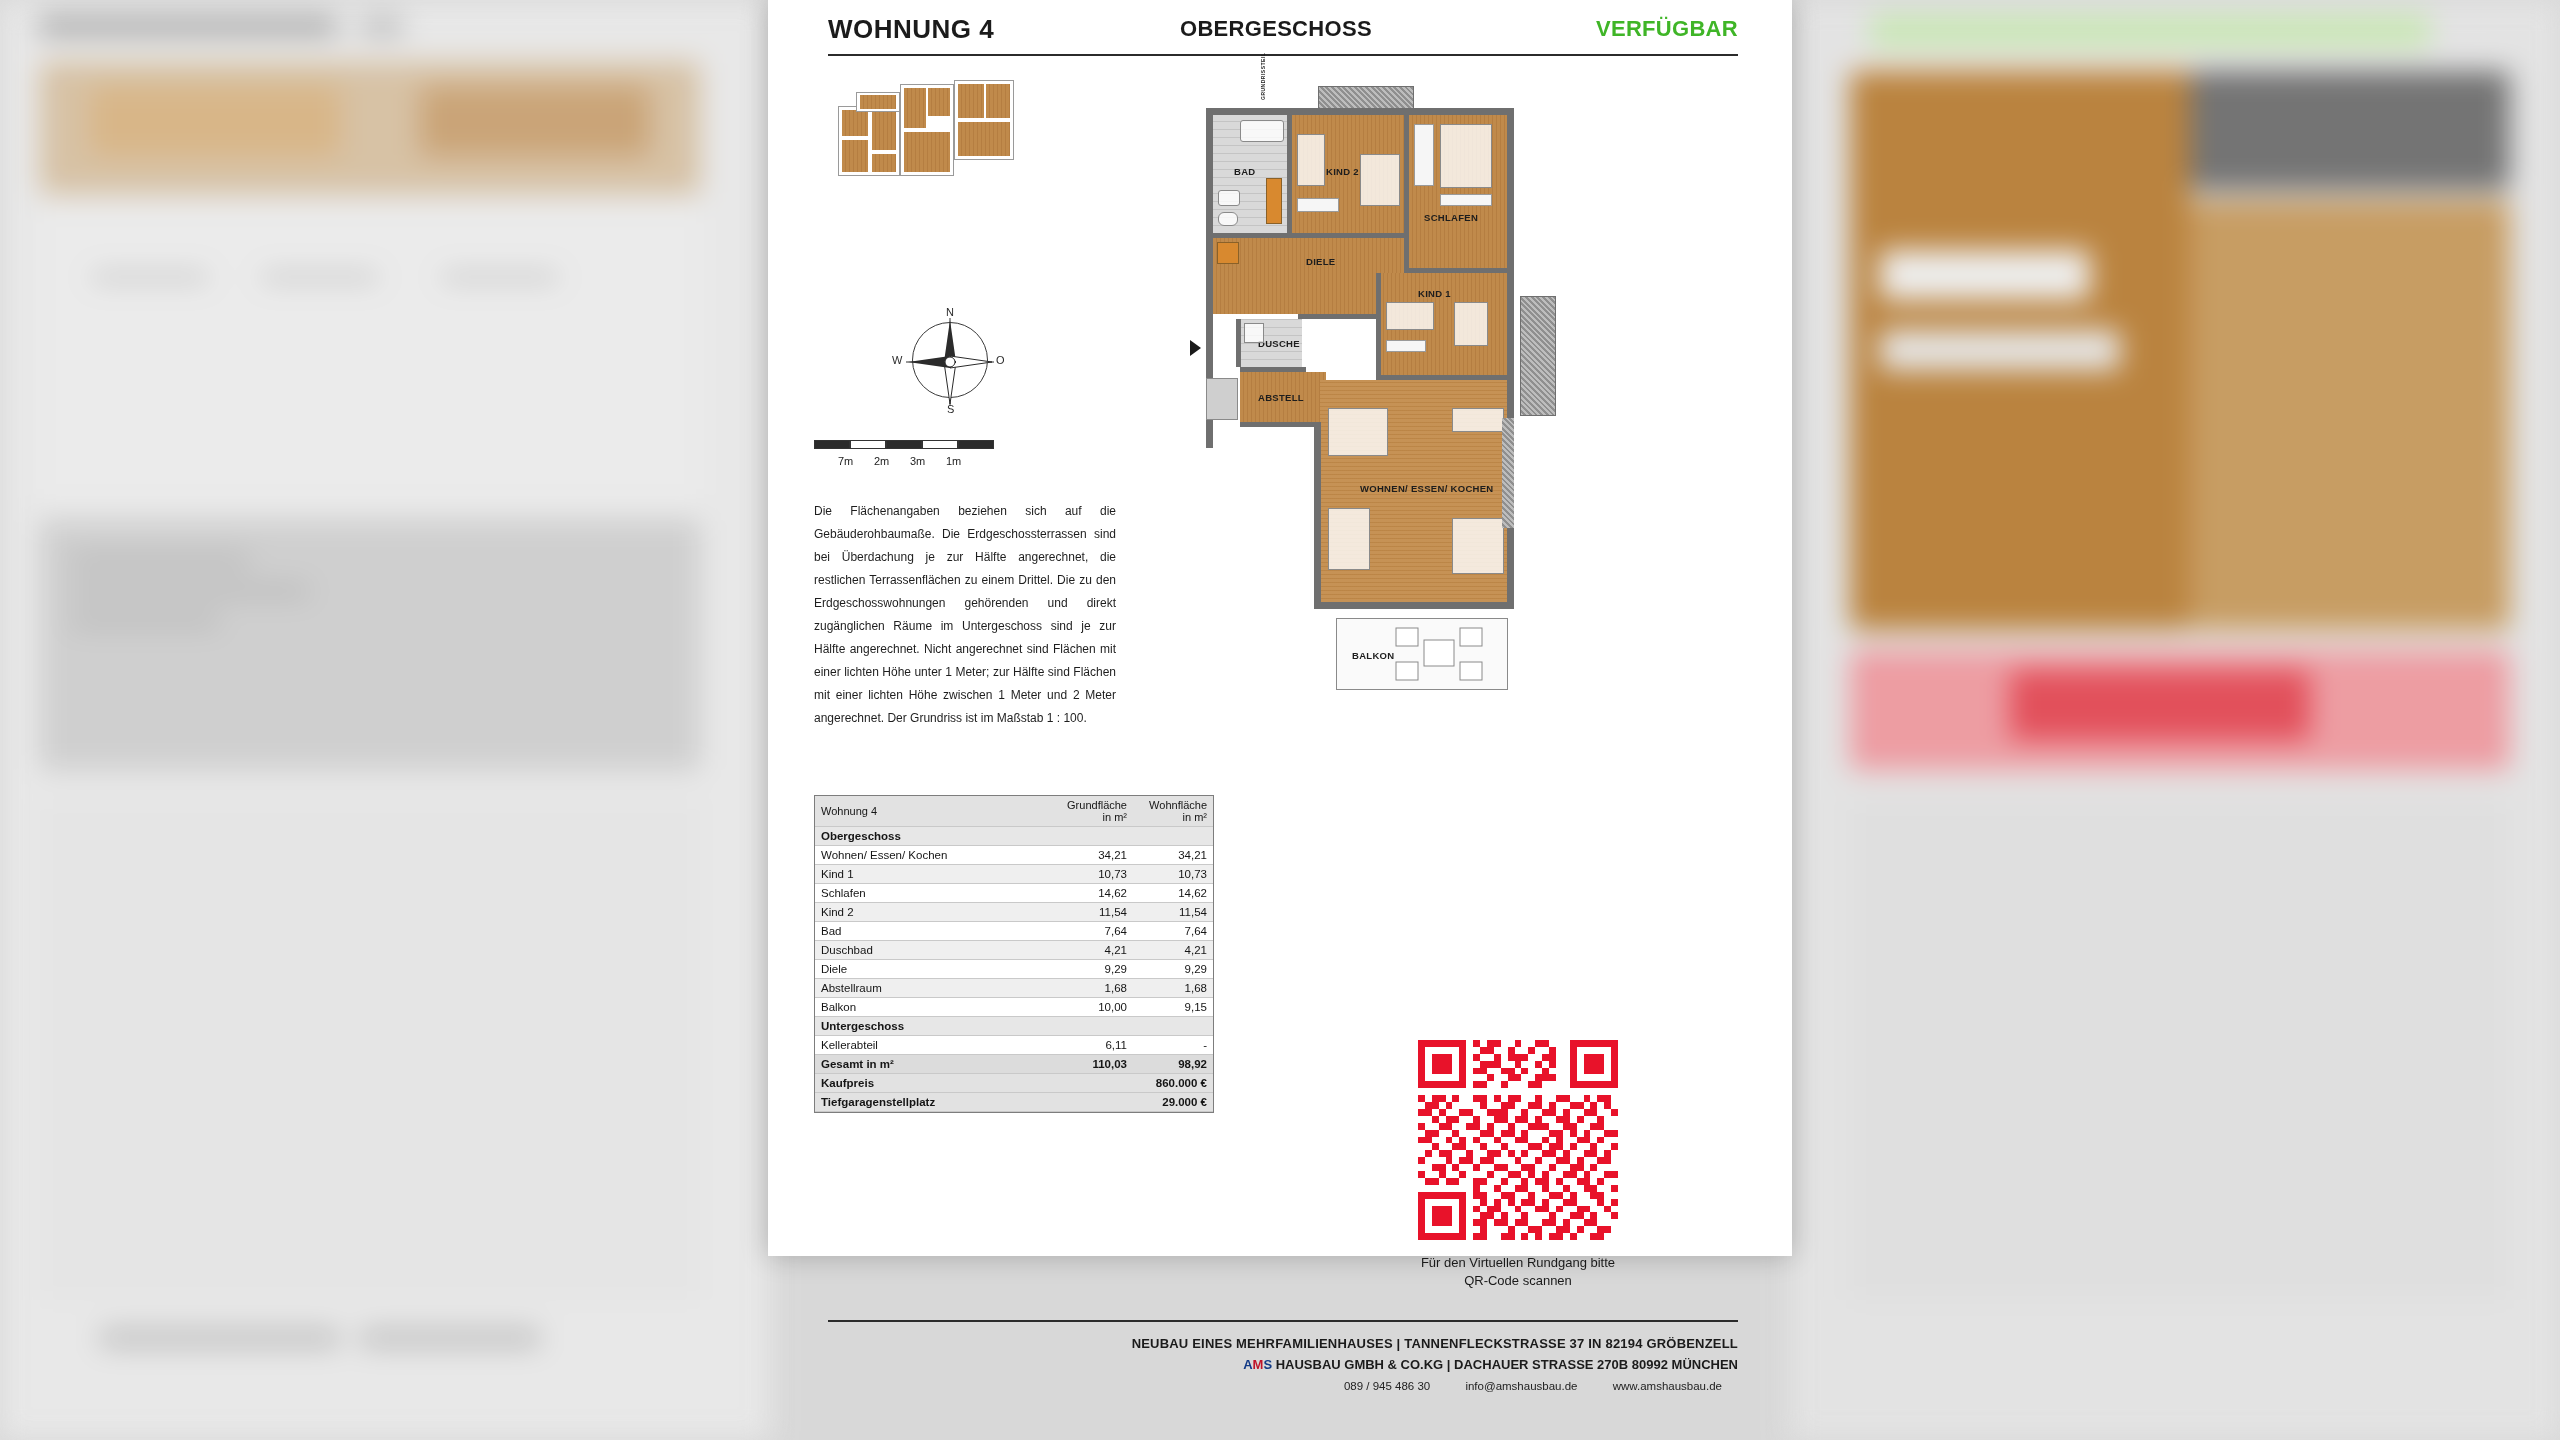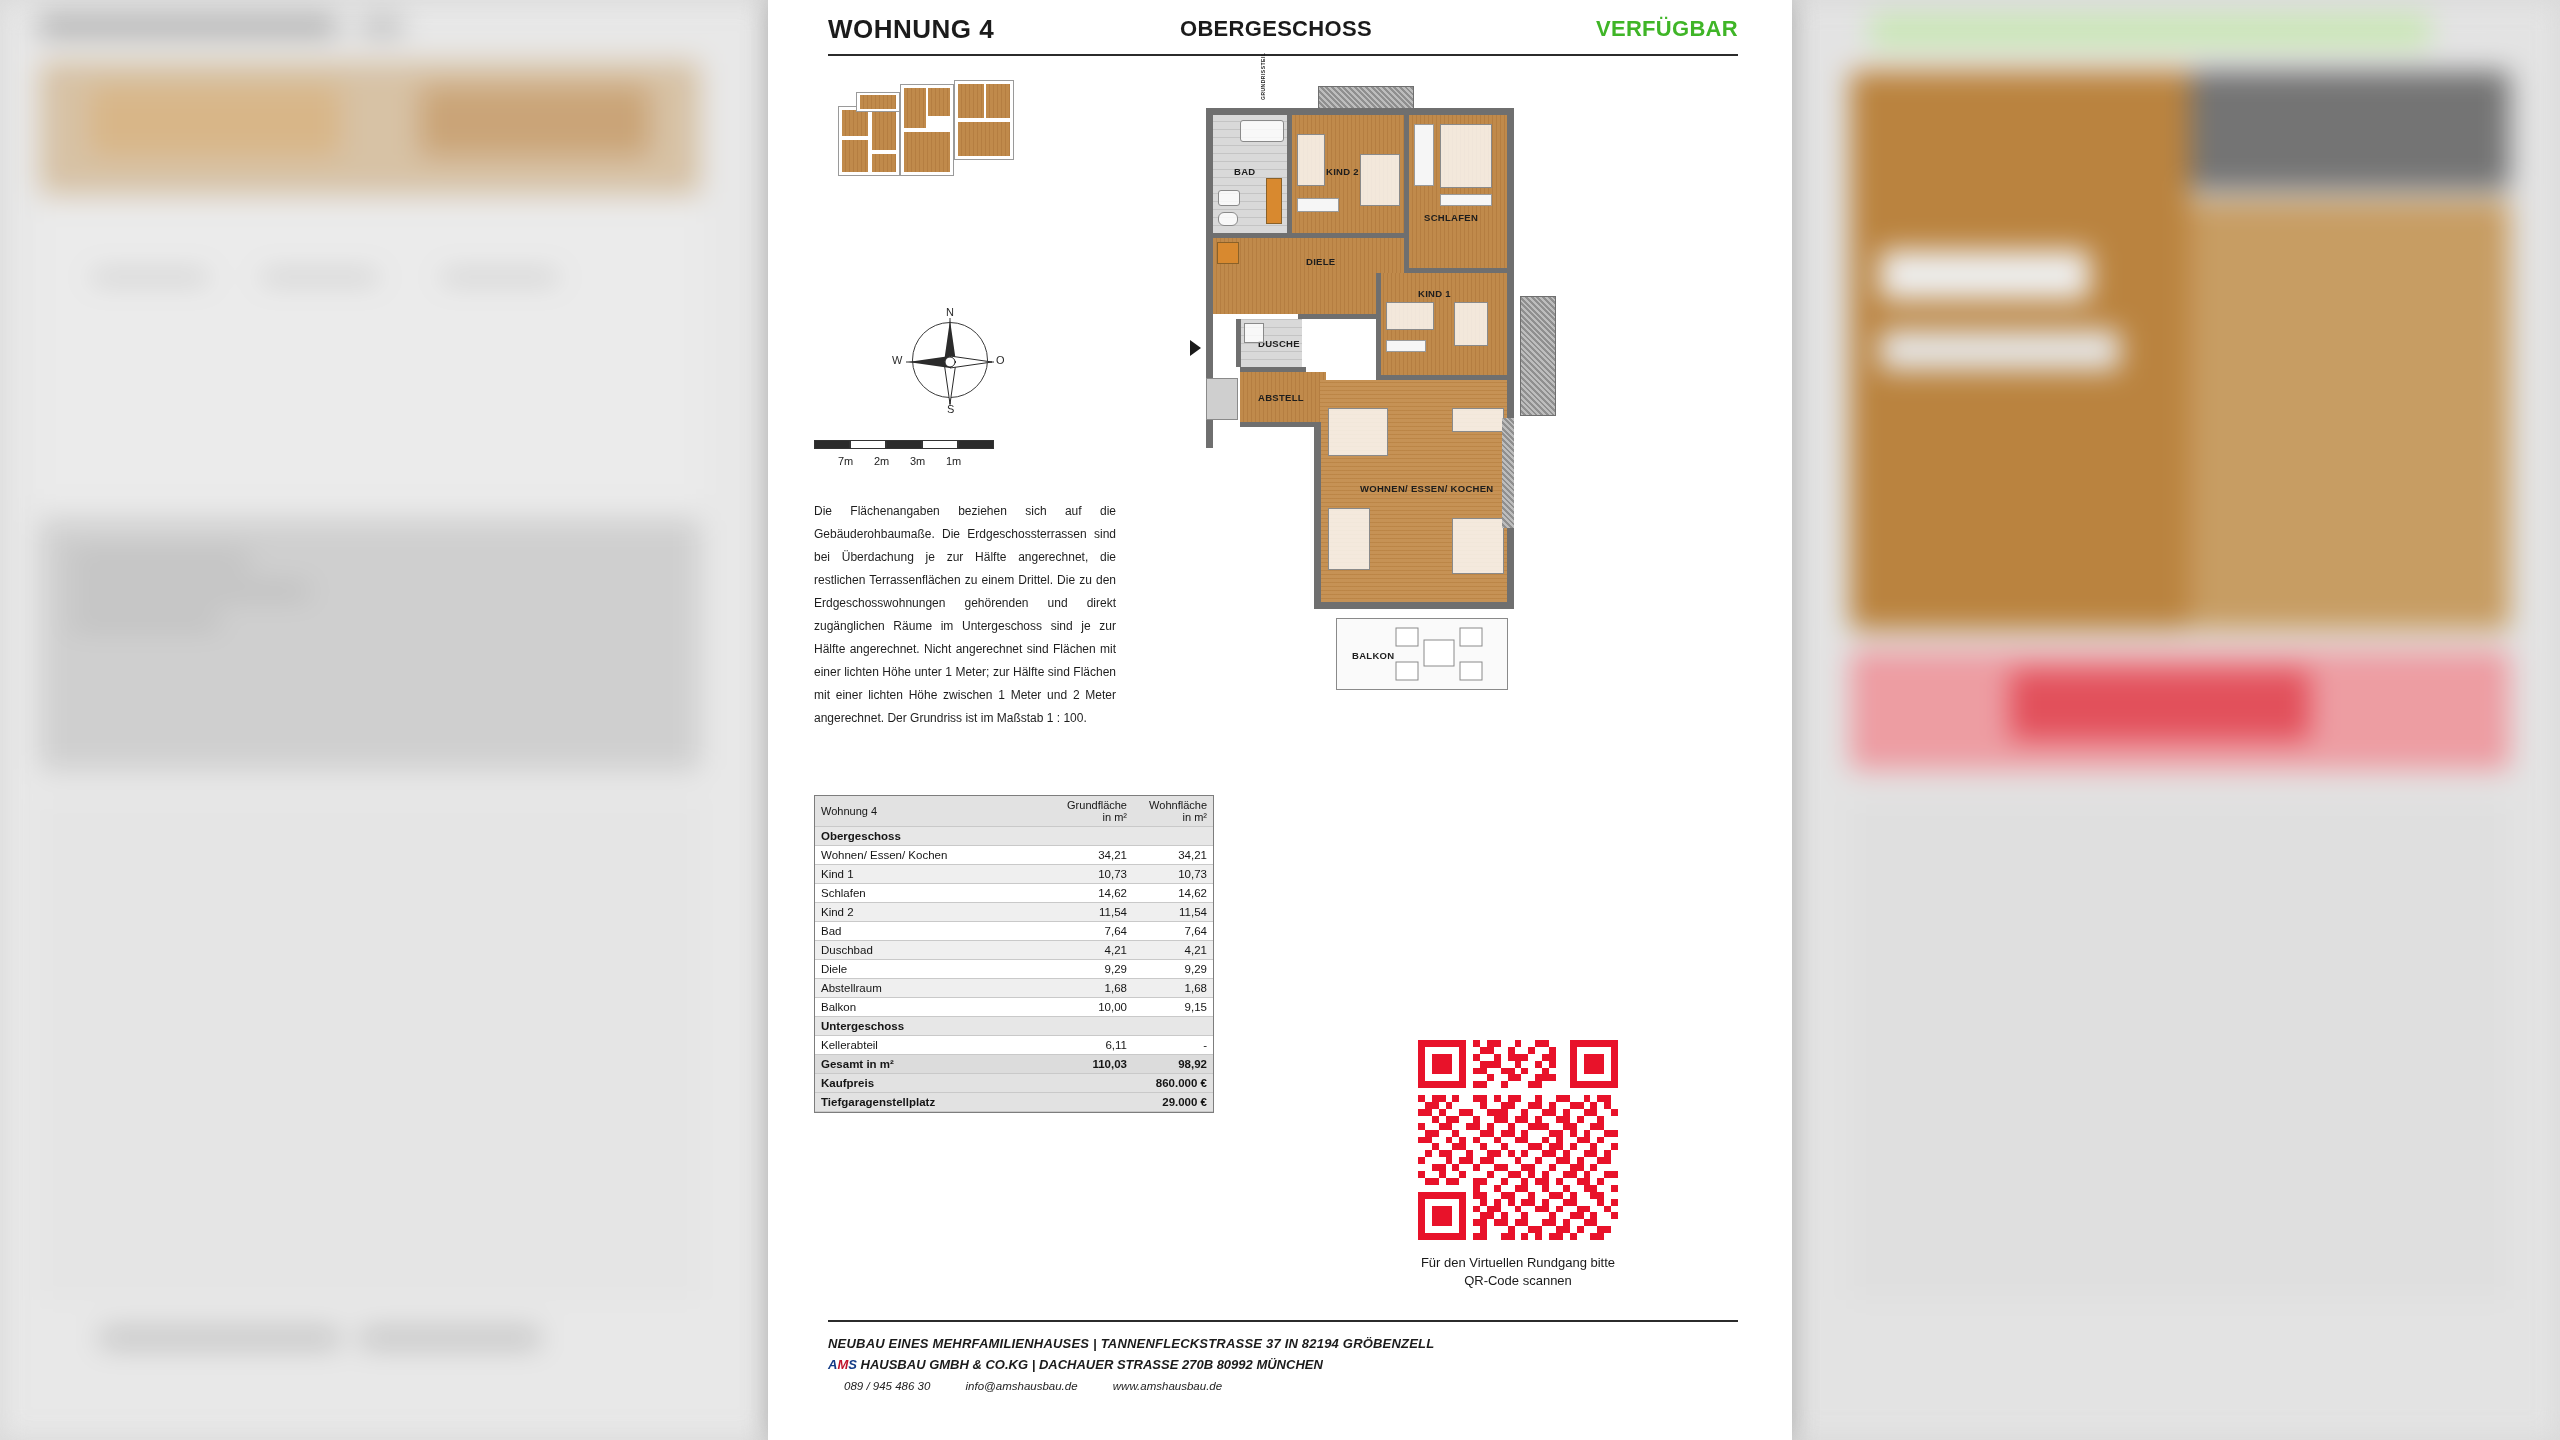--- a/index.html
+++ b/index.html
@@ -16,21 +16,21 @@
     position:absolute; top:0; height:1440px;
     filter: blur(14px);
     opacity: .95;
   }
   .bg-left { left:0; width:770px; background:#e9e9e9; }
   .bg-right { right:0; width:770px; background:#e4e4e4; }
   .bg-blob { position:absolute; border-radius:6px; }
 
   
   .sheet {
-    position:absolute; left:768px; top:0; width:1024px; height:1440px;
+    position:absolute; left:768px; top:0; width:1024px; height:1256px;
     background:#ffffff;
     box-shadow: 0 0 26px rgba(0,0,0,.22);
     padding: 0;
   }
 
   
   .hdr { position:absolute; left:60px; top:14px; width:910px; height:44px; }
   .hdr .title {
     position:absolute; left:0; top:0;
     font-size:26px; font-weight:bold; letter-spacing:.5px; color:#1b1b1b;
@@ -82,21 +82,21 @@
   .tbl .tot td { background:#dcdcdc; font-weight:bold; }
   .tbl .price td { background:#e2e2e2; font-weight:bold; }
   .tbl .price td.num { }
 
   
   .qrwrap { position:absolute; left:580px; top:1040px; width:340px; text-align:center; }
   .qr { width:200px; height:200px; margin:0 auto; }
   .qrcap { margin-top:10px; font-size:13px; line-height:18px; color:#1a1a1a; }
 
   
-  .footer { position:absolute; left:60px; top:1320px; width:910px; text-align:left;font-style:italic; }
+  .footer { position:absolute; left:60px; top:1320px; width:910px; text-align:right; }
   .footer .frule { width:100%; height:2px; background:#2b2b2b; margin-bottom:14px; }
   .footer .l1 { font-size:13px; font-weight:bold; color:#1b1b1b; letter-spacing:.2px; }
   .footer .l2 { font-size:13px; font-weight:bold; color:#1b1b1b; margin-top:6px; }
   .footer .l2 .ams-a { color:#123a86; }
   .footer .l2 .ams-m { color:#c0142a; }
   .footer .l2 .ams-s { color:#123a86; }
   .footer .l3 { font-size:11.5px; color:#222; margin-top:8px; }
   .footer .l3 span { margin:0 16px; }
 
   

